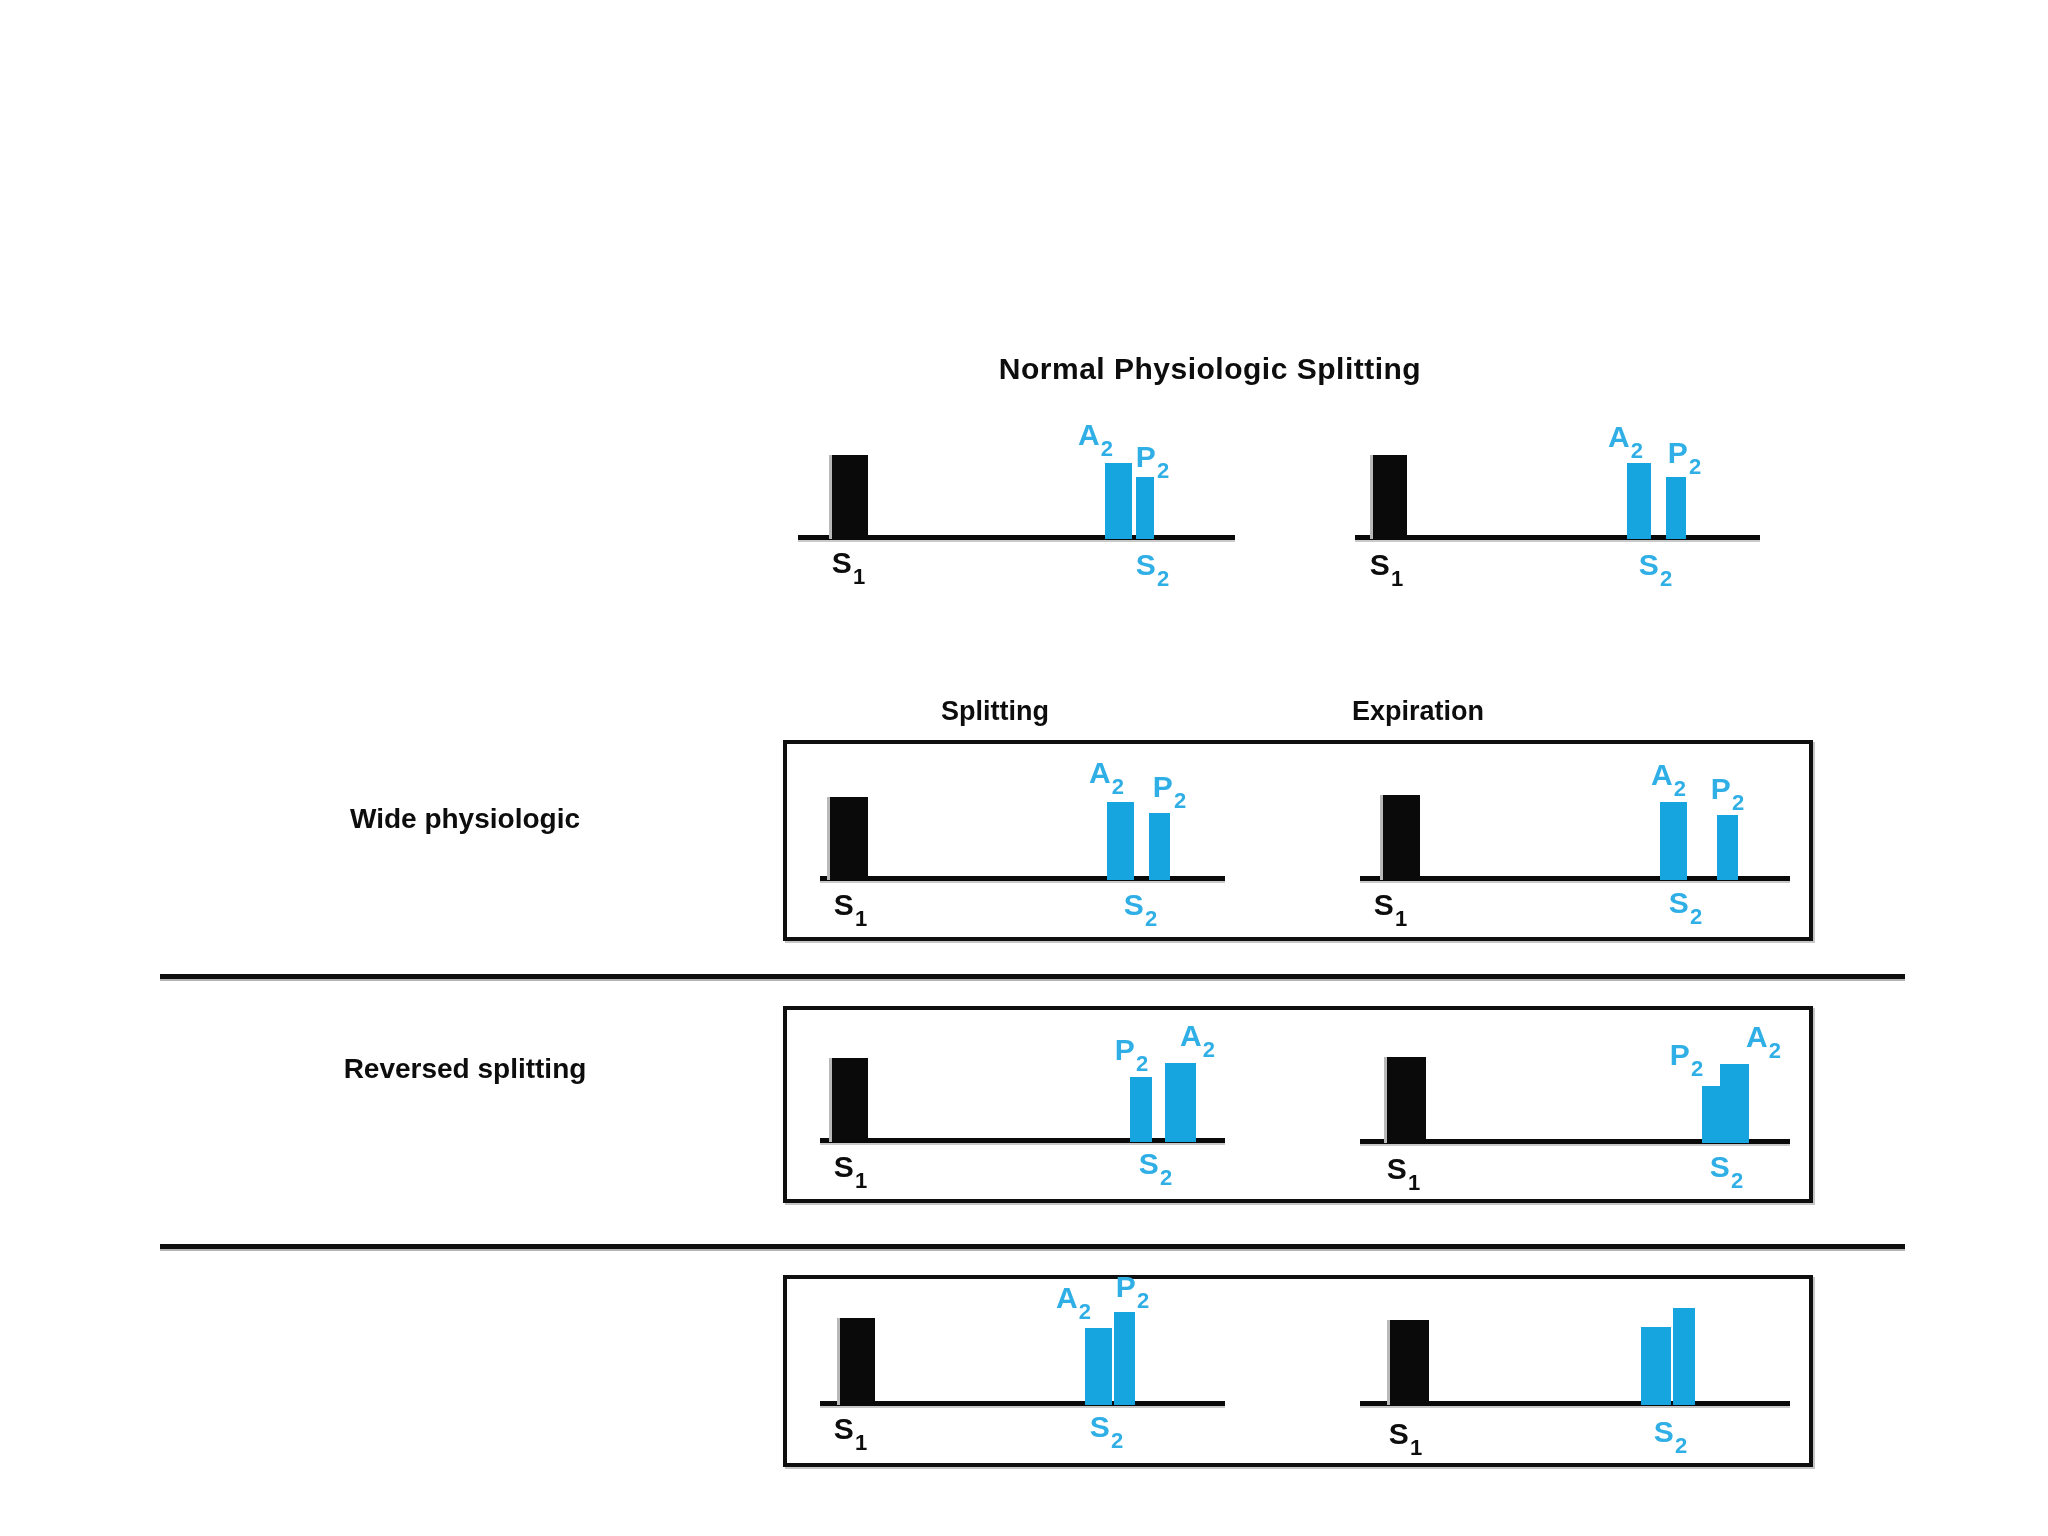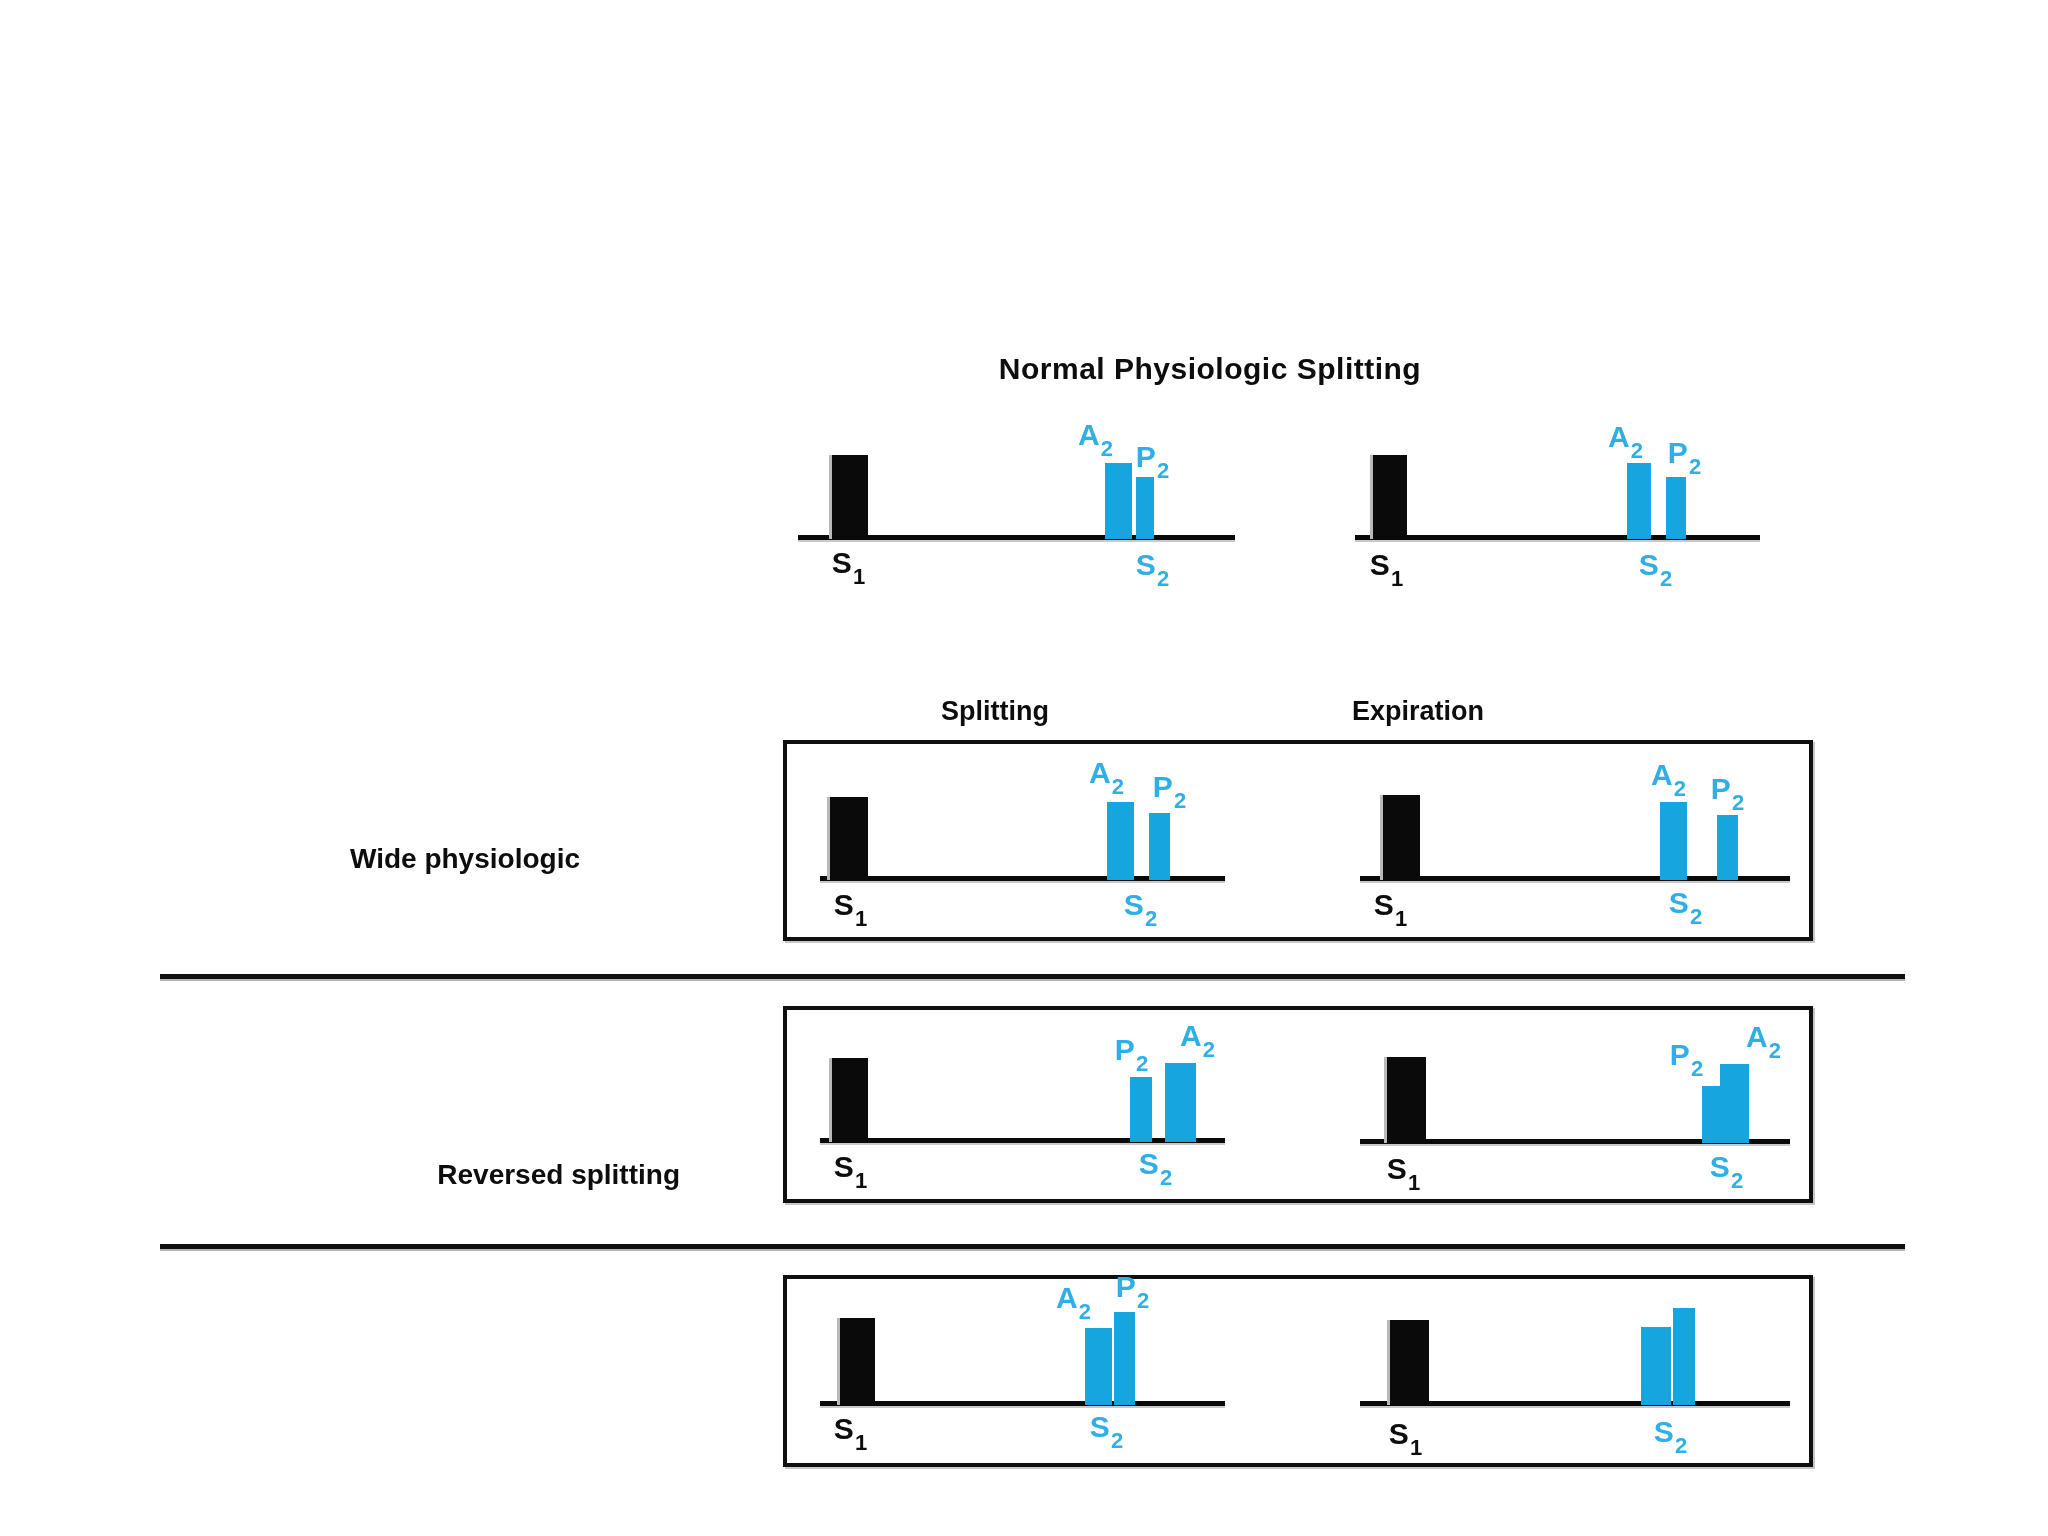--- a/index.html
+++ b/index.html
@@ -47,21 +47,21 @@
     <div class="bar s2" style="left:1666px;top:477px;width:20px;height:62px;"></div>
     <div class="slbl cyan" style="left:1590px;top:422px;"><span>A</span><sub>2</sub></div>
     <div class="slbl cyan" style="left:1649px;top:438px;"><span>P</span><sub>2</sub></div>
     <div class="slbl dark" style="left:1351px;top:550px;"><span>S</span><sub>1</sub></div>
     <div class="slbl cyan" style="left:1620px;top:550px;"><span>S</span><sub>2</sub></div>
   </div>
 
   <div class="colhead" style="left:845px;top:696px;width:300px;">Splitting</div>
   <div class="colhead" style="left:1268px;top:696px;width:300px;">Expiration</div>
 
-  <div class="rowlabel" style="left:250px;top:802px;width:430px;margin-top:40px;">
+  <div class="rowlabel" style="left:250px;top:802px;width:430px;">
     <div>Wide physiologic</div>
   </div>
   <div class="panelbox" style="left:783px;top:740px;width:1030px;height:201px;"></div>
 
   <div>
     <div class="baseline" style="left:820px;top:876px;width:405px;"></div>
     <div class="bar s1" style="left:830px;top:797px;width:38px;height:83px;"></div>
     <div class="bar s2" style="left:1107px;top:802px;width:27px;height:78px;"></div>
     <div class="bar s2" style="left:1149px;top:813px;width:21px;height:67px;"></div>
     <div class="slbl cyan" style="left:1071px;top:758px;"><span>A</span><sub>2</sub></div>
@@ -76,21 +76,21 @@
     <div class="bar s2" style="left:1660px;top:802px;width:27px;height:78px;"></div>
     <div class="bar s2" style="left:1717px;top:815px;width:21px;height:65px;"></div>
     <div class="slbl cyan" style="left:1633px;top:760px;"><span>A</span><sub>2</sub></div>
     <div class="slbl cyan" style="left:1692px;top:774px;"><span>P</span><sub>2</sub></div>
     <div class="slbl dark" style="left:1355px;top:890px;"><span>S</span><sub>1</sub></div>
     <div class="slbl cyan" style="left:1650px;top:888px;"><span>S</span><sub>2</sub></div>
   </div>
 
   <div class="divider" style="left:160px;top:974px;width:1745px;"></div>
 
-  <div class="rowlabel" style="left:250px;top:1158px;width:430px;text-align:right;">
+  <div class="rowlabel" style="left:250px;top:1052px;width:430px;">
     <div>Reversed splitting</div>
     <div></div>
   </div>
   <div class="panelbox" style="left:783px;top:1006px;width:1030px;height:197px;"></div>
 
   <div>
     <div class="baseline" style="left:820px;top:1138px;width:405px;"></div>
     <div class="bar s1" style="left:832px;top:1058px;width:36px;height:84px;"></div>
     <div class="bar s2" style="left:1130px;top:1077px;width:22px;height:65px;"></div>
     <div class="bar s2" style="left:1165px;top:1063px;width:31px;height:79px;"></div>

